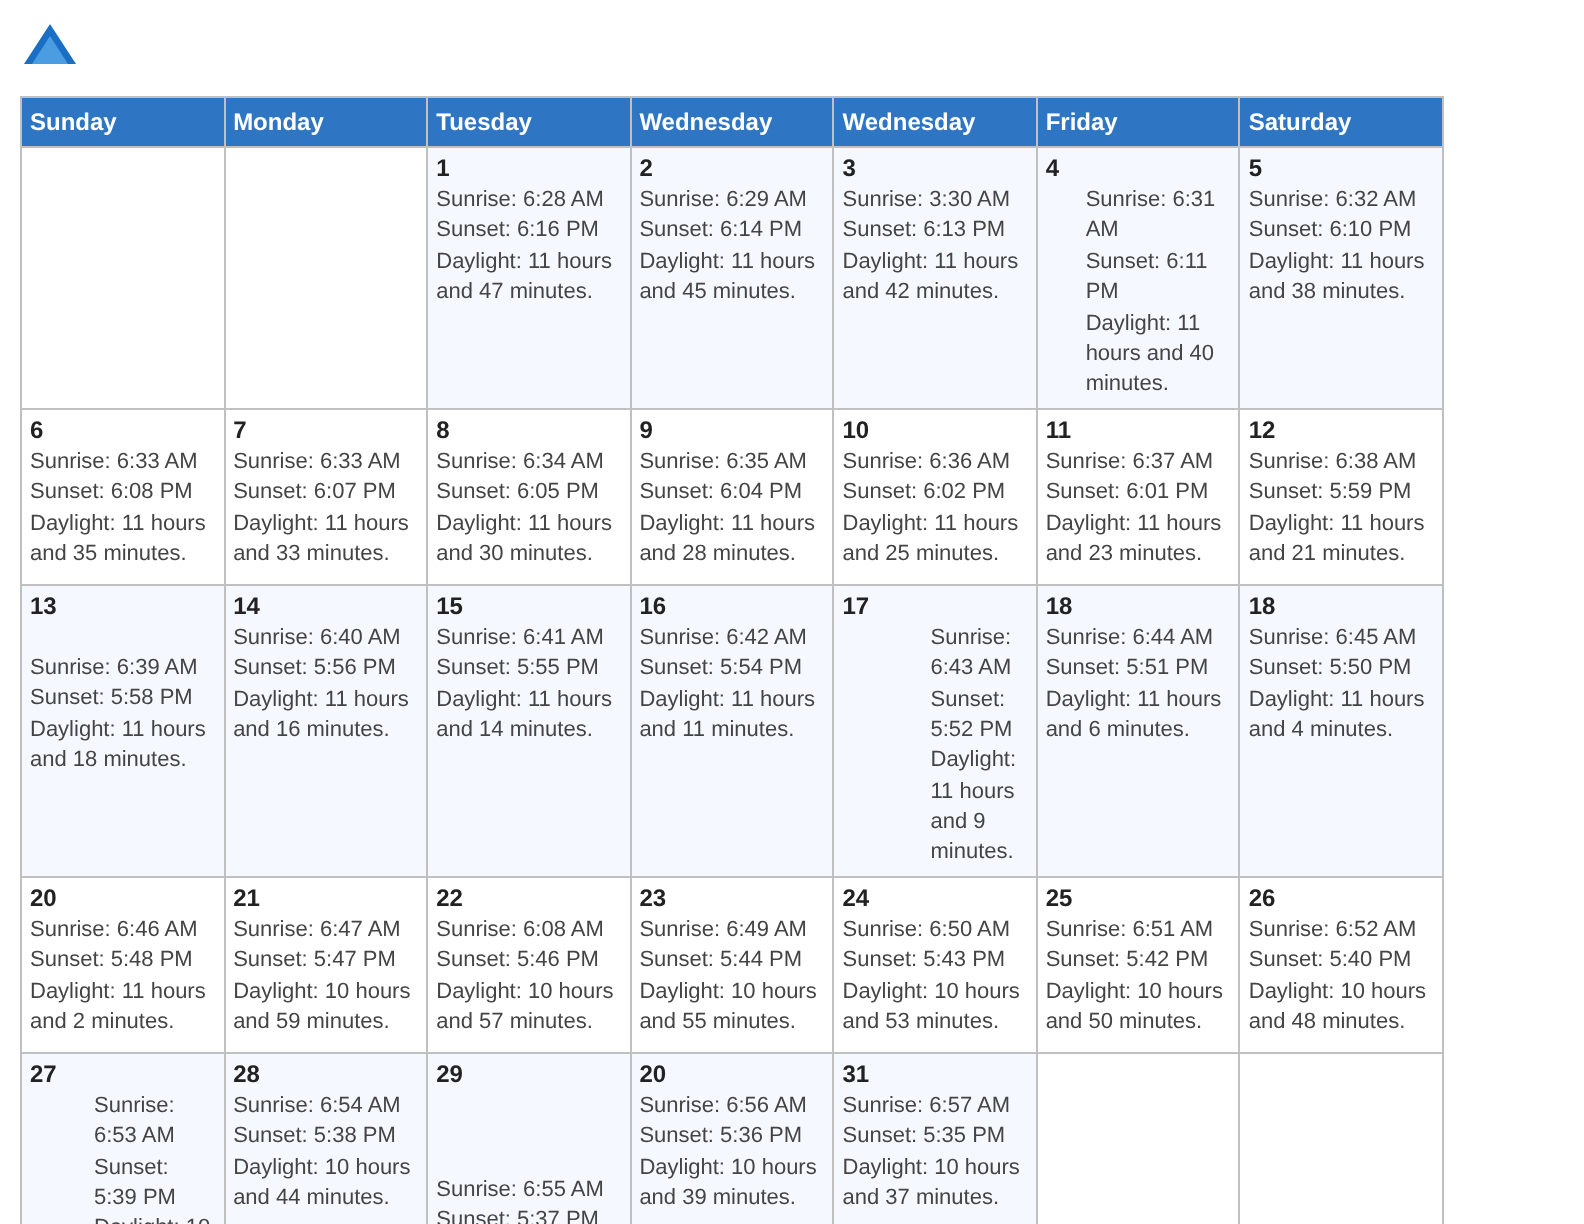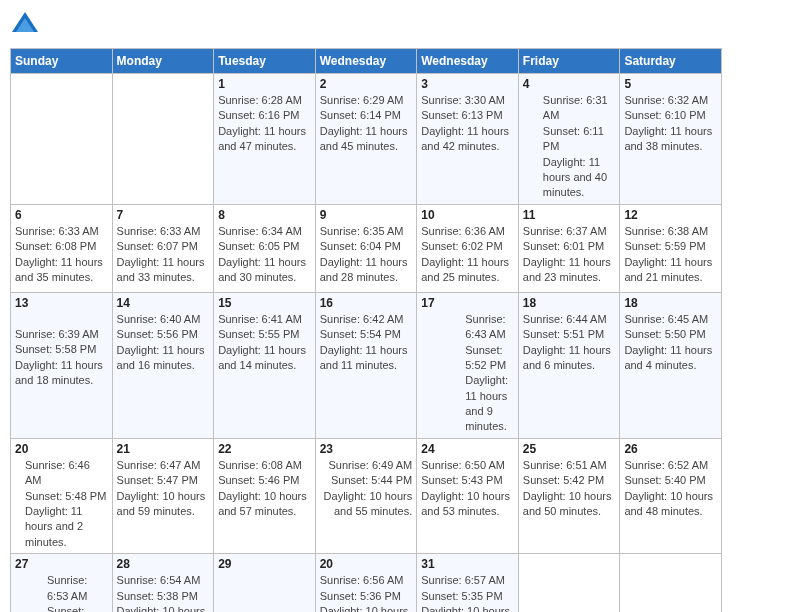--- a/index.html
+++ b/index.html
@@ -259,39 +259,39 @@
           <td>
             <span class="day-num">18</span>
             <div class="day-info" style="white-space: pre-line;">Sunrise: 6:45 AM
 Sunset: 5:50 PM
 Daylight: 11 hours and 4 minutes.</div>
           </td>
         </tr>
         <tr>
           <td>
             <span class="day-num">20</span>
-            <div class="day-info" style="white-space: pre-line; margin-left: 10px;">Sunrise: 6:46 AM
+            <div class="day-info" style="white-space: pre-line;">Sunrise: 6:46 AM
 Sunset: 5:48 PM
 Daylight: 11 hours and 2 minutes.</div>
           </td>
           <td>
             <span class="day-num">21</span>
             <div class="day-info" style="white-space: pre-line;">Sunrise: 6:47 AM
 Sunset: 5:47 PM
 Daylight: 10 hours and 59 minutes.</div>
           </td>
           <td>
             <span class="day-num">22</span>
             <div class="day-info" style="white-space: pre-line;">Sunrise: 6:08 AM
 Sunset: 5:46 PM
 Daylight: 10 hours and 57 minutes.</div>
           </td>
           <td>
             <span class="day-num">23</span>
-            <div class="day-info" style="white-space: pre-line; text-align: right;">Sunrise: 6:49 AM
+            <div class="day-info" style="white-space: pre-line;">Sunrise: 6:49 AM
 Sunset: 5:44 PM
 Daylight: 10 hours and 55 minutes.</div>
           </td>
           <td>
             <span class="day-num">24</span>
             <div class="day-info" style="white-space: pre-line;">Sunrise: 6:50 AM
 Sunset: 5:43 PM
 Daylight: 10 hours and 53 minutes.</div>
           </td>
           <td>

